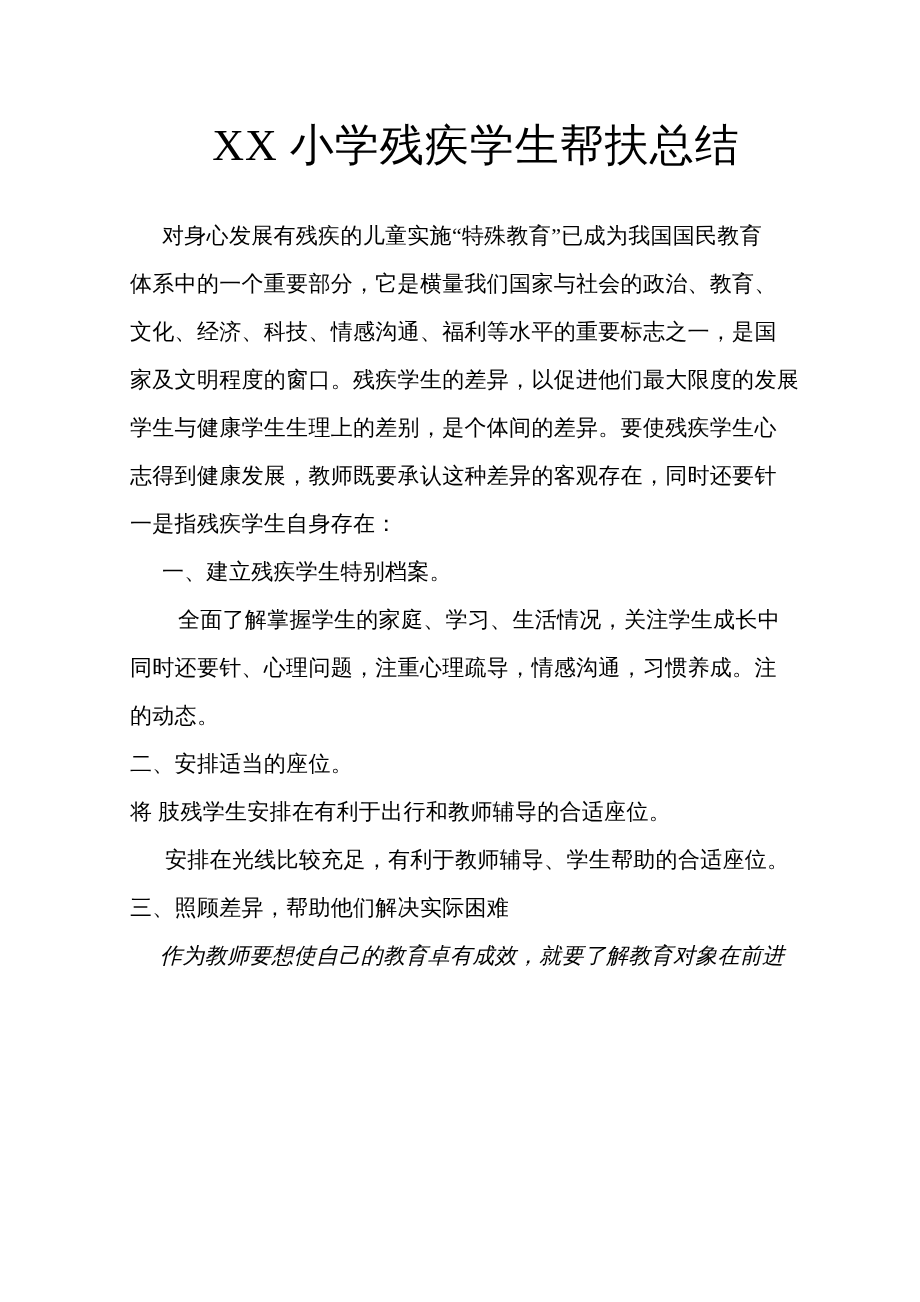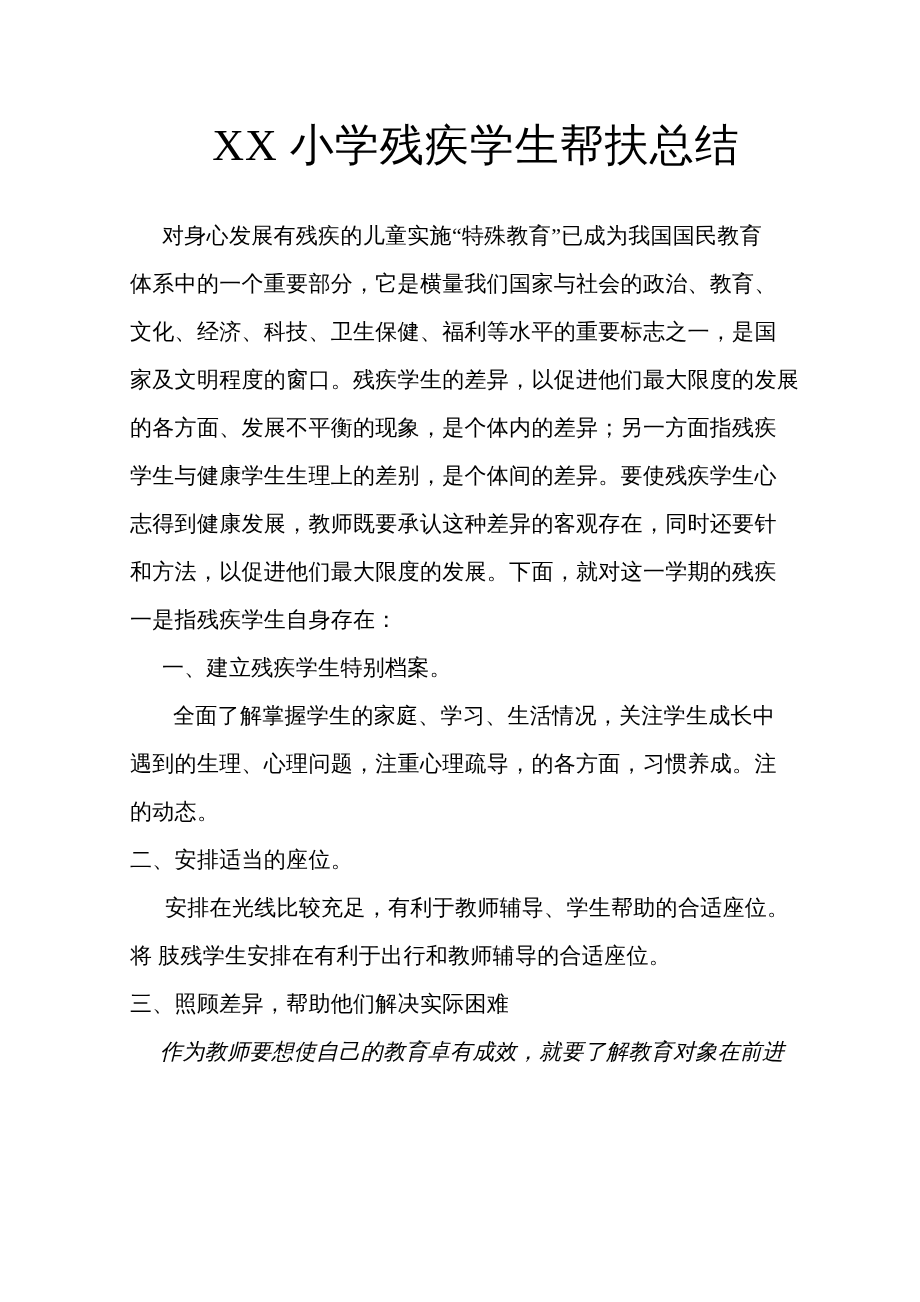--- a/index.html
+++ b/index.html
@@ -46,30 +46,28 @@
 </head>
 <body>
 
 <div class="page">
   <h1 class="doc-title">XX 小学残疾学生帮扶总结</h1>
 
   <div class="doc-body" id="doc-body">
 
   <div class="line" style="padding-left: 32px;">对身心发展有残疾的儿童实施“特殊教育”已成为我国国民教育</div>
       <div class="line">体系中的一个重要部分，它是横量我们国家与社会的政治、教育、</div>
-      <div class="line">文化、经济、科技、卫生保健、福利等水平的重要标志之一，是国</div>
+      <div class="line">文化、经济、科技、情感沟通、福利等水平的重要标志之一，是国</div>
       <div class="line">家及文明程度的窗口。残疾学生的差异，以促进他们最大限度的发展</div>
-      <div class="line">的各方面、发展不平衡的现象，是个体内的差异；另一方面指残疾</div>
       <div class="line">学生与健康学生生理上的差别，是个体间的差异。要使残疾学生心</div>
       <div class="line">志得到健康发展，教师既要承认这种差异的客观存在，同时还要针</div>
-      <div class="line">和方法，以促进他们最大限度的发展。下面，就对这一学期的残疾</div>
       <div class="line">一是指残疾学生自身存在：</div>
       <div class="line" style="padding-left: 32px;">一、建立残疾学生特别档案。</div>
-      <div class="line" style="padding-left: 43px;">全面了解掌握学生的家庭、学习、生活情况，关注学生成长中</div>
-      <div class="line">遇到的生理、心理问题，注重心理疏导，的各方面，习惯养成。注</div>
+      <div class="line" style="padding-left: 43px; text-align: right;">全面了解掌握学生的家庭、学习、生活情况，关注学生成长中</div>
+      <div class="line">同时还要针、心理问题，注重心理疏导，情感沟通，习惯养成。注</div>
       <div class="line">的动态。</div>
       <div class="line">二、安排适当的座位。</div>
+      <div class="line">将 肢残学生安排在有利于出行和教师辅导的合适座位。</div>
       <div class="line" style="padding-left: 35px;">安排在光线比较充足，有利于教师辅导、学生帮助的合适座位。</div>
-      <div class="line">将 肢残学生安排在有利于出行和教师辅导的合适座位。</div>
       <div class="line">三、照顾差异，帮助他们解决实际困难</div>
       <div class="line" style="padding-left: 30px; font-style: italic;">作为教师要想使自己的教育卓有成效，就要了解教育对象在前进</div>
     </div>
 </div>
 
 </body></html>

